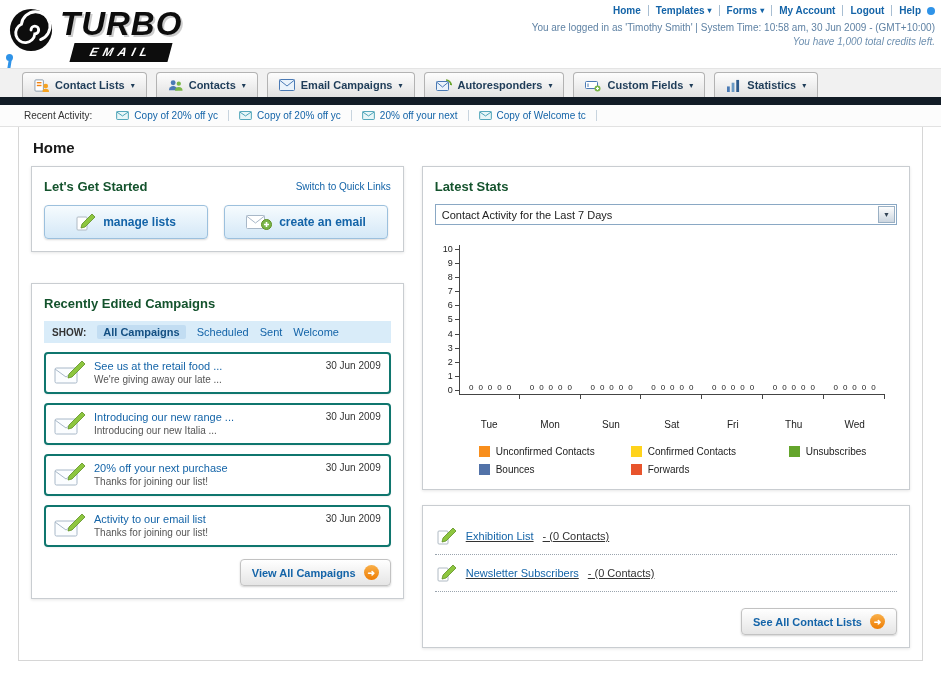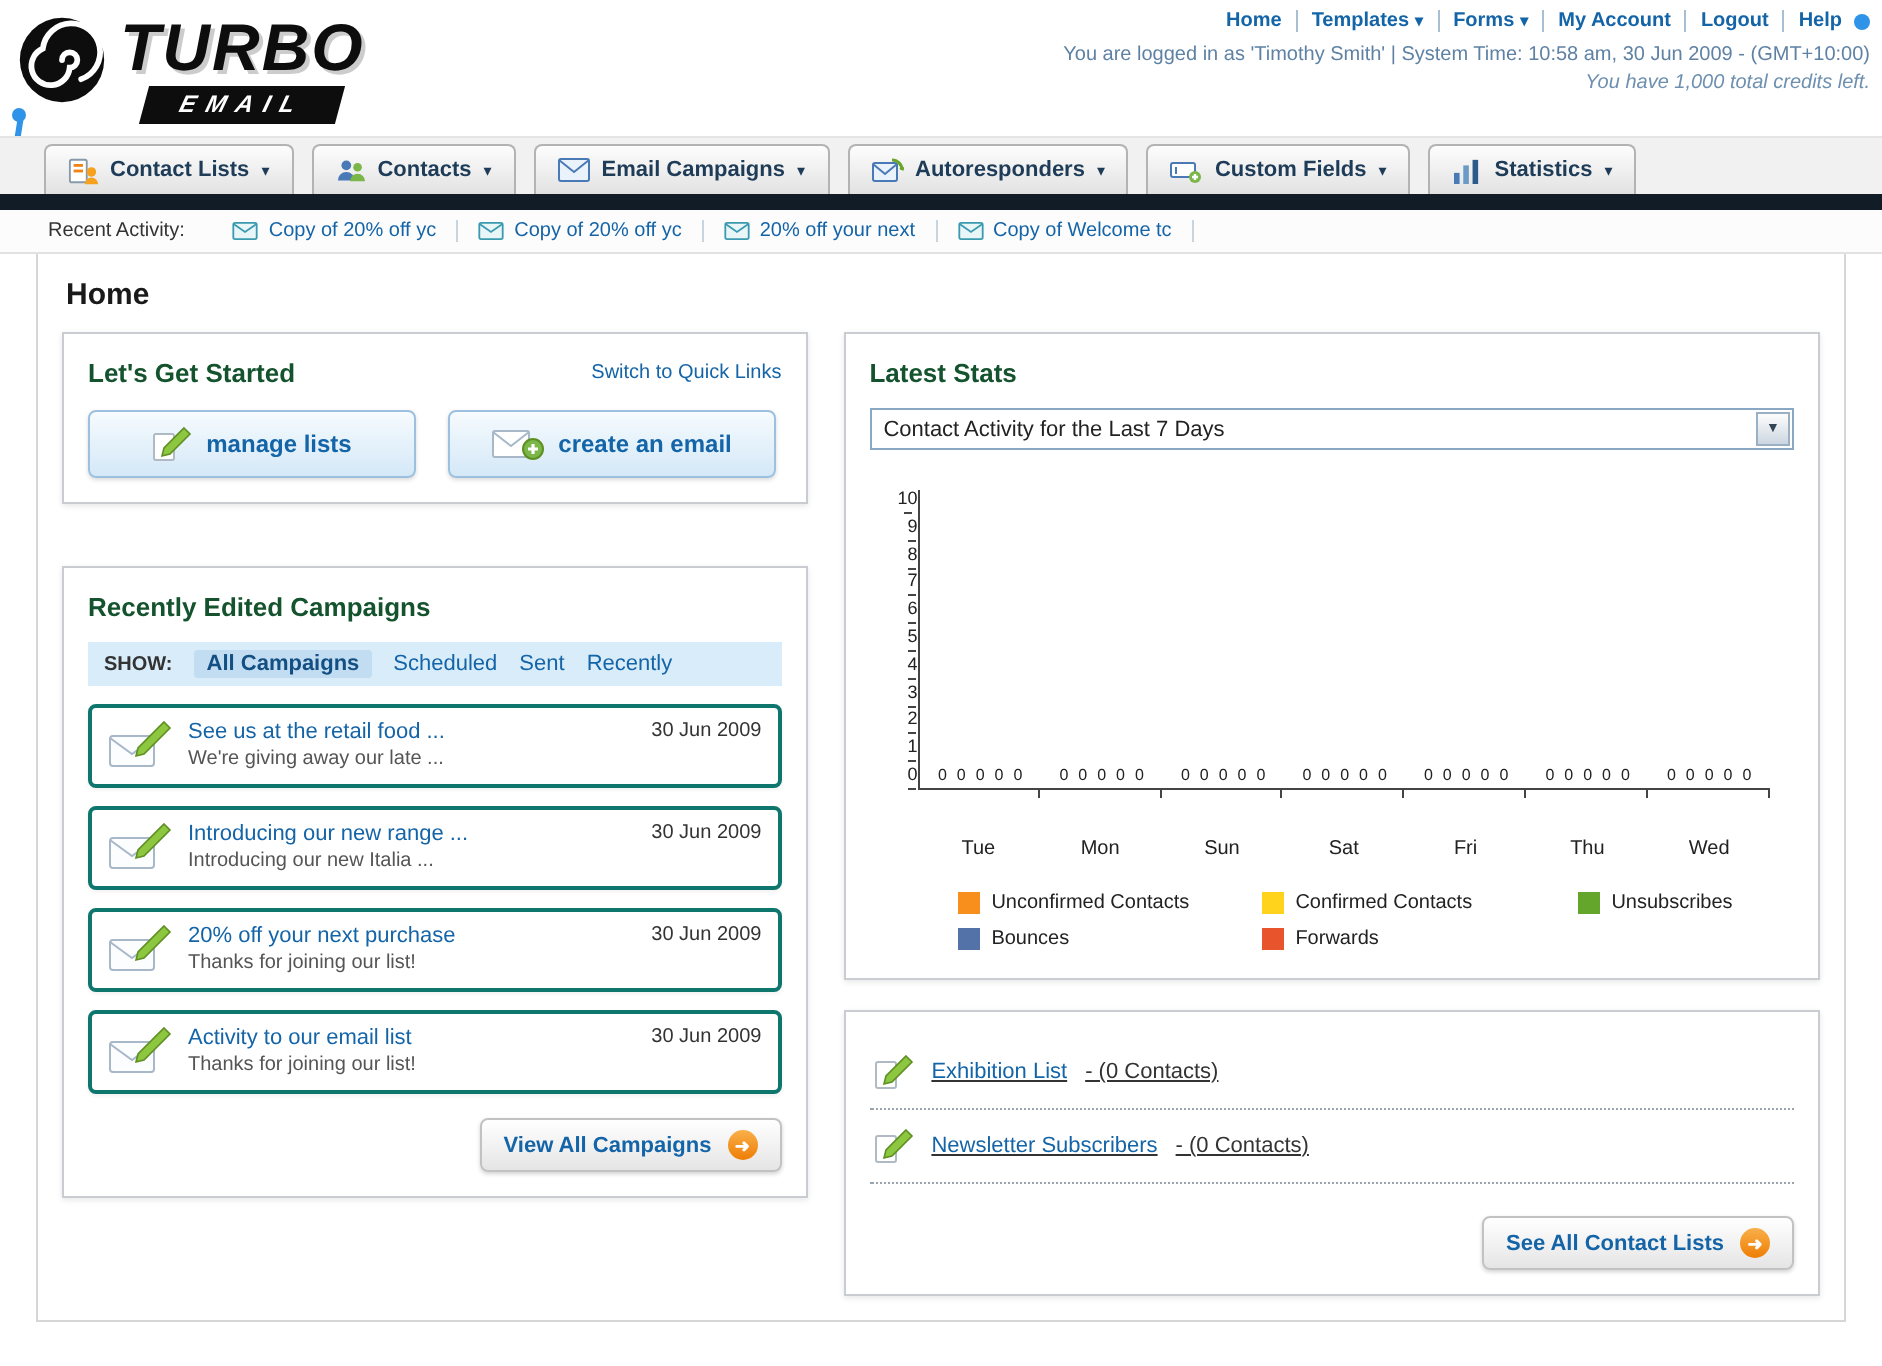--- a/index.html
+++ b/index.html
@@ -66,21 +66,21 @@
   .c-date { font-size:10px; color:#333; white-space:nowrap; }
   .panel-footer { text-align:right; margin-top:12px; }
   .pill-btn { display:inline-flex; align-items:center; gap:8px; padding:5px 11px; background:linear-gradient(#ffffff,#e5e5e5); border:1px solid #c2c2c2; border-radius:4px; color:#1464a8; font-weight:bold; font-size:11px; box-shadow:0 1px 2px rgba(0,0,0,.18); cursor:pointer; }
   .arrow-circle { width:15px; height:15px; border-radius:50%; background:linear-gradient(#f9b04a,#ee7d04); color:#fff; font-size:9px; display:flex; align-items:center; justify-content:center; }
 
   
   .select { display:flex; align-items:center; justify-content:space-between; border:1px solid #8aa8c4; height:21px; background:#fff; font-size:11px; color:#222; padding-left:6px; margin-top:10px; cursor:pointer; }
   .select-arrow { width:17px; height:17px; margin-right:1px; background:linear-gradient(#fdfdfd,#ccd6e0); border:1px solid #9ab0c4; font-size:7px; color:#345; display:flex; align-items:center; justify-content:center; }
   .chart { display:flex; margin-top:20px; padding-right:12px; }
   .y-axis { width:24px; height:150px; display:flex; flex-direction:column; justify-content:space-between; align-items:flex-end; font-size:9px; color:#222; }
-  .ytick { display:flex; align-items:center; gap:2px; line-height:9px;flex-direction:column; }
+  .ytick { display:flex; align-items:center; gap:2px; line-height:9px; }
   .ytick i { display:block; width:4px; height:1px; background:#444; }
   .plot-wrap { flex:1; }
   .plot { height:150px; border-left:1px solid #444; border-bottom:1px solid #444; display:flex; align-items:flex-end; }
   .vgroup { flex:1; display:flex; justify-content:center; gap:5px; padding-bottom:2px; font-size:8px; color:#222; }
   .x-ticks { display:flex; height:4px; }
   .x-ticks .xtick { flex:1; border-right:1px solid #444; }
   .x-labels { display:flex; margin-top:20px; }
   .x-labels .xlabel { flex:1; text-align:center; font-size:10px; color:#222; }
   .legend { display:grid; grid-template-columns:152px 158px auto; gap:7px 0; margin:16px 0 2px 44px; }
   .legend-item { display:flex; align-items:center; gap:6px; font-size:10px; color:#222; }
@@ -265,21 +265,21 @@
           </div>
         </div>
 
         <div class="panel campaigns">
           <span class="panel-title">Recently Edited Campaigns</span>
           <div class="show-bar">
             <span class="show-label">SHOW:</span>
             <a class="show-tab active">All Campaigns</a>
             <a class="show-tab">Scheduled</a>
             <a class="show-tab">Sent</a>
-            <a class="show-tab">Recently</a>
+            <a class="show-tab">Welcome</a>
           </div>
 
           <div class="c-row">
             <svg viewBox="0 0 32 26" width="32" height="26">
                 <rect x="1" y="8" width="22" height="15" rx="1.5" fill="#fbfdff" stroke="#a8b8c8"></rect>
                 <path d="M1 9 L12 17 L23 9" fill="none" stroke="#a8b8c8"></path>
                 <path d="M28 1 L31 4 L18 17 L14 18 L15 14 Z" fill="#8dc63f" stroke="#5e8f22" stroke-width="0.8"></path>
               </svg>
             <div class="c-main">
               <a class="c-title">See us at the retail food ...</a>

